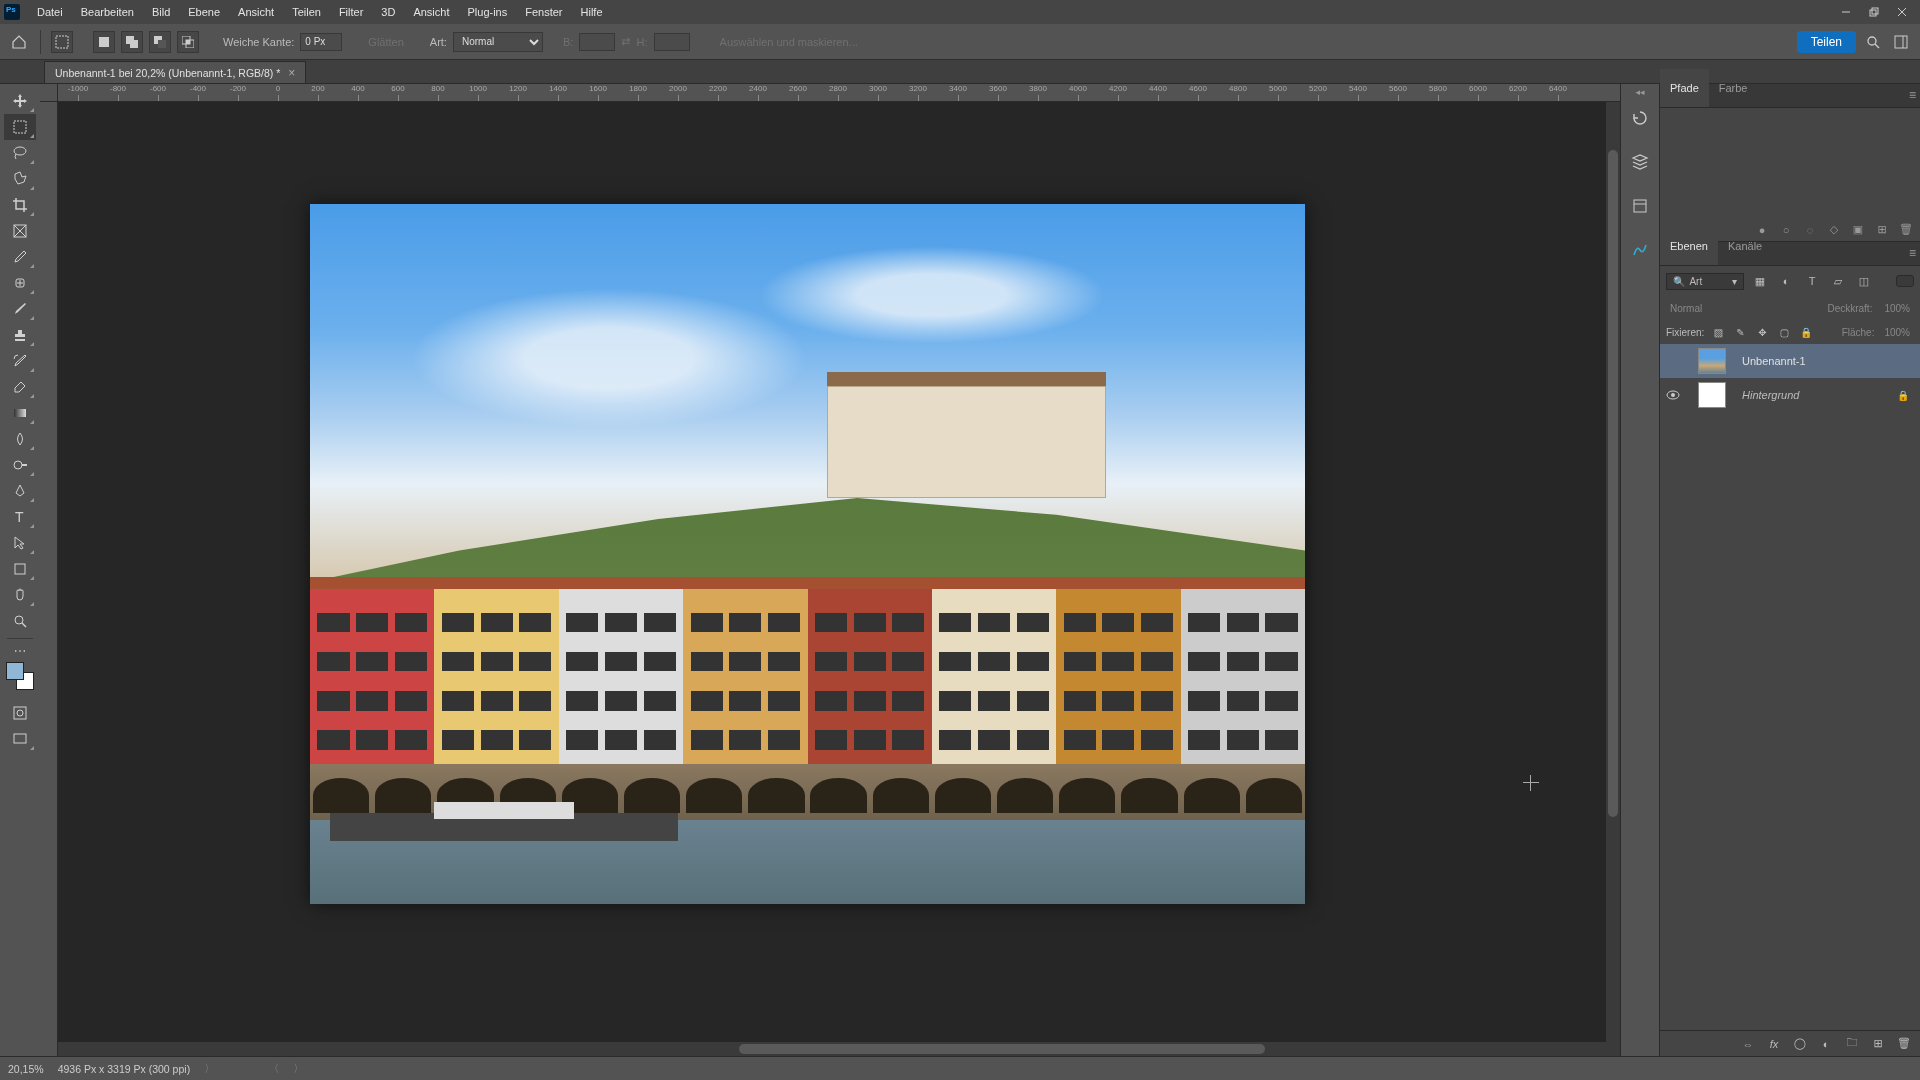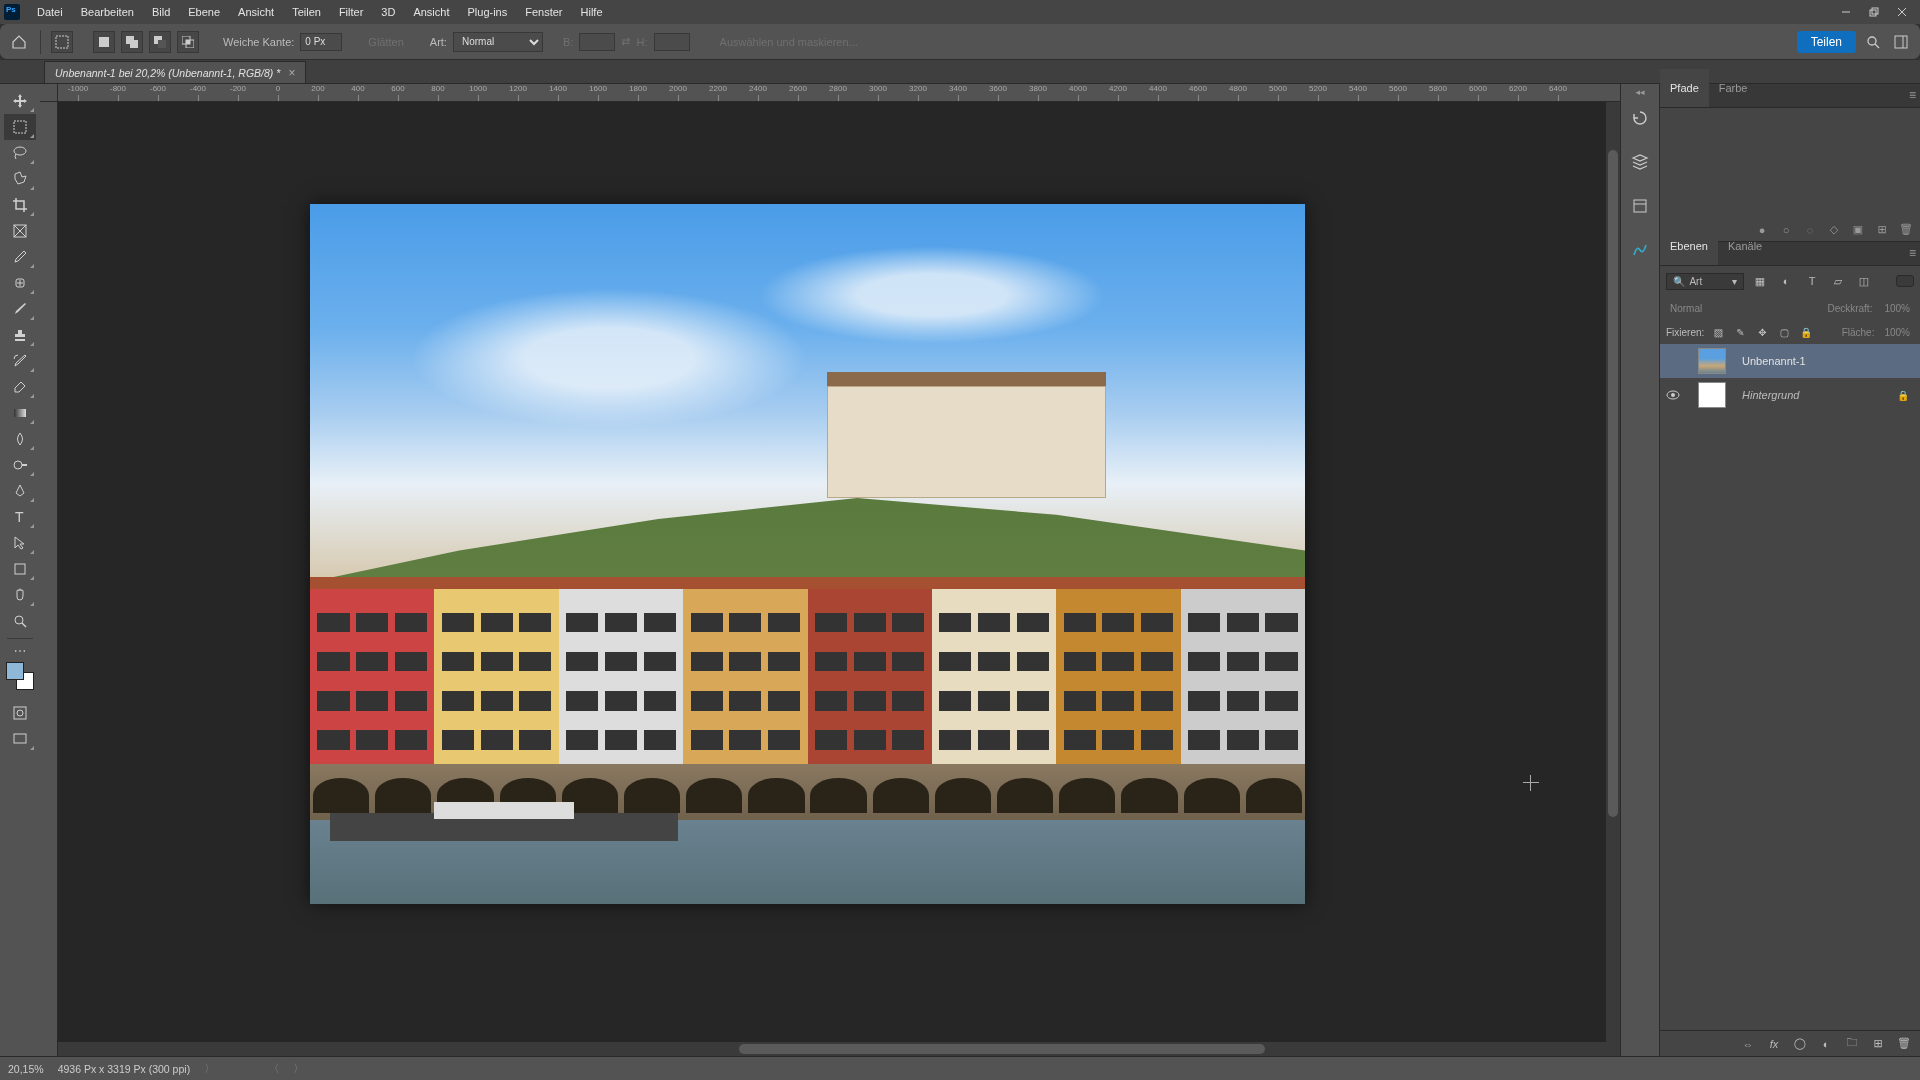--- a/index.html
+++ b/index.html
@@ -8,33 +8,33 @@
 
 #menubar { height:24px; background:#454545; display:flex; align-items:center; padding:0 4px; }
 #ps-logo { width:16px; height:16px; background:#001e36; border-radius:2px; margin-right:8px; position:relative; }
 #ps-logo::after { content:"Ps"; color:#31a8ff; font-size:8px; font-weight:bold; position:absolute; top:1px; left:2px; }
 .menu-item { padding:0 9px; line-height:24px; color:#e4e4e4; cursor:pointer; }
 .win-controls { margin-left:auto; display:flex; }
 .win-btn { width:28px; height:20px; display:flex; align-items:center; justify-content:center; color:#ccc; }
 .win-btn svg { width:10px; height:10px; }
 
 
-#options { height:36px; background:#535353; border-bottom:1px solid #2e2e2e; display:flex; align-items:center; padding:0 8px; gap:6px;border-radius:7px; }
+#options { height:36px; background:#535353; border-bottom:1px solid #2e2e2e; display:flex; align-items:center; padding:0 8px; gap:6px; }
 .opt-home { width:22px; height:22px; display:flex; align-items:center; justify-content:center; }
 .opt-sep { width:1px; height:24px; background:#383838; margin:0 4px; }
 .opt-icon { width:22px; height:22px; background:#474747; border:1px solid #383838; display:flex; align-items:center; justify-content:center; }
 .opt-label { color:#bbb; font-size:11px; }
 .opt-input { width:42px; height:18px; background:#4b4b4b; border:1px solid #383838; color:#ddd; font-size:10px; padding:0 4px; }
 .opt-select { height:20px; width:90px; background:#4b4b4b; border:1px solid #383838; color:#ddd; font-size:10px; padding:0 4px; }
 .opt-disabled { color:#707070; }
 .share-btn { background:#0f6ebe; color:#fff; padding:4px 14px; border-radius:3px; font-size:12px; margin-left:auto; }
 .top-right-icon { width:22px; height:22px; display:flex; align-items:center; justify-content:center; }
 
 
-#tabbar { height:24px; background:#3f3f3f; border-bottom:1px solid #2a2a2a; display:flex; align-items:flex-end; padding-left:44px;font-style:italic; }
+#tabbar { height:24px; background:#3f3f3f; border-bottom:1px solid #2a2a2a; display:flex; align-items:flex-end; padding-left:44px; }
 .doc-tab { background:#525252; height:22px; padding:0 10px; line-height:22px; font-size:10.5px; color:#e0e0e0; border:1px solid #2a2a2a; border-bottom:none; display:flex; align-items:center; gap:8px; }
 .tab-close { font-size:12px; color:#aaa; }
 
 
 #workspace { position:absolute; top:84px; left:0; right:0; bottom:24px; display:flex; }
 
 
 #tools { width:40px; background:#535353; display:flex; flex-direction:column; align-items:center; padding-top:4px; }
 .tool { width:32px; height:26px; display:flex; align-items:center; justify-content:center; position:relative; color:#d0d0d0; }
 .tool.sel { background:#3a3a3a; }

